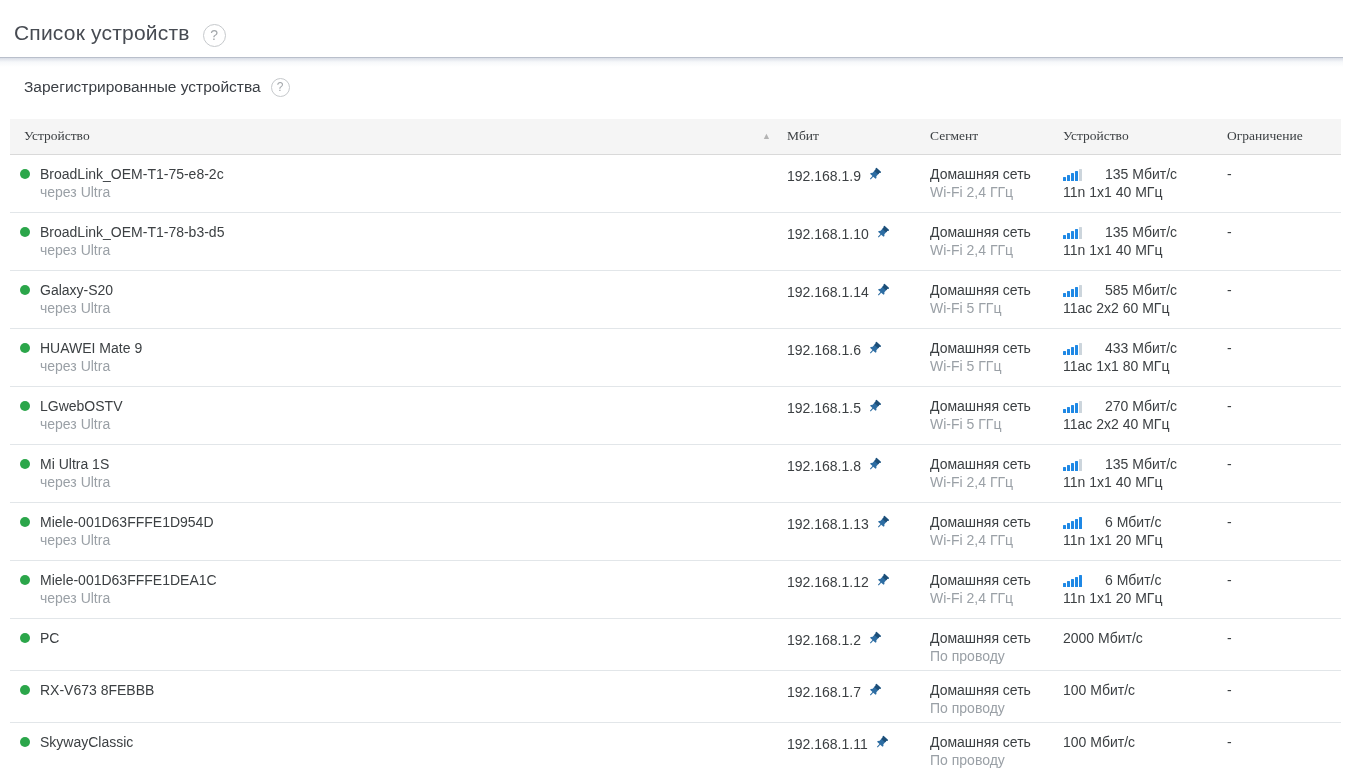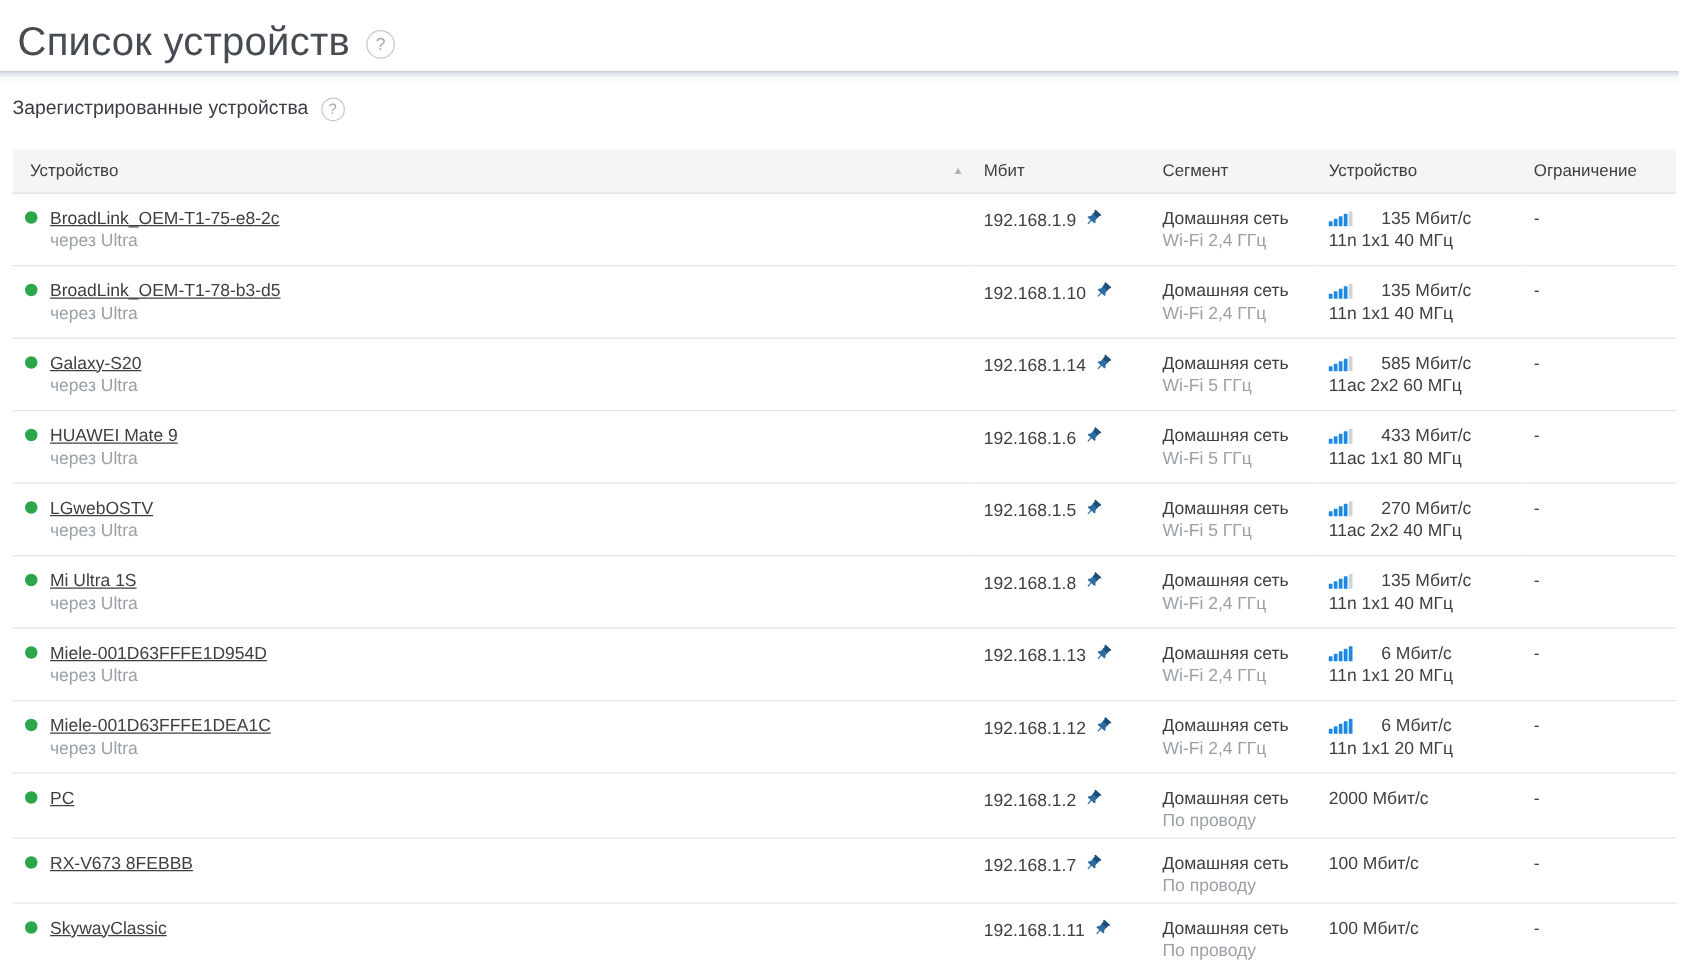--- a/index.html
+++ b/index.html
@@ -1,55 +1,55 @@
 <!DOCTYPE html>
 <html><head>
 <meta charset="utf-8">
 <style>
   * { box-sizing: border-box; }
   html,body { margin:0; padding:0; background:#ffffff; width:1364px; height:780px; overflow:hidden;
               font-family:"Liberation Sans","DejaVu Sans",sans-serif; -webkit-font-smoothing:antialiased; }
 
   
   .page-header { padding:9px 0 0 14px; height:57px; display:flex; align-items:center; gap:13px; }
-  .page-title { font-size:32px; font-weight:400; color:#474b52; letter-spacing:.2px; }
+  .page-title { font-size:21px; font-weight:400; color:#474b52; letter-spacing:.2px; }
   .help-circle { display:inline-flex; align-items:center; justify-content:center;
                  border:1px solid #c6c9cc; border-radius:50%; color:#a3a7ab; background:#fff; }
   .help-lg { width:23px; height:23px; font-size:14px; margin-top:4px; }
   .help-sm { width:19px; height:19px; font-size:12px; }
 
   
   .section { width:1343px; min-height:723px; border-top:1px solid #b9bfcb;
              background:linear-gradient(to bottom, #d9dde6 0px, #f6f8fa 4px, #ffffff 9px); }
-  .section-header { padding:11px 0 0 10px; display:flex; align-items:center; gap:10px; height:47px; }
+  .section-header { padding:11px 0 0 24px; display:flex; align-items:center; gap:10px; height:47px; }
   .section-title { font-size:15.5px; color:#3a3e44; }
 
   
   table.devices { border-collapse:collapse; table-layout:fixed; width:1331px; margin:14px 0 0 10px; }
   col.c1{width:767px} col.c2{width:143px} col.c3{width:133px} col.c4{width:164px} col.c5{width:124px}
 
   thead th { background:#f5f5f5; height:35px; font-size:13.5px; font-weight:400; color:#3c4043;
-             text-align:left; padding:0 0 0 10px; border-bottom:1px solid #d9d9d9; }
+             text-align:left; padding:0 0 0 10px; border-bottom:1px solid #d9d9d9;font-family:Liberation Serif, serif; }
   thead th.th-device { padding-left:14px; }
   .th-device-inner { display:flex; align-items:center; justify-content:space-between; padding-right:6px; }
   .sort-arrow { font-size:9px; color:#b3b3b3; line-height:1; }
 
   tbody td { vertical-align:top; padding:10px 0 0 10px; font-size:14px; color:#3c4043;
              border-top:1px solid #e2e6e9; line-height:18px; }
   tbody tr:first-child td { border-top:none; }
   tr.row-tall td { height:58px; }
   tr.row-short td { height:52px; }
 
   .sub { color:#9aa0a6; }
 
   
   td.c-dev { padding-left:10px; }
   .dev-wrap { display:flex; align-items:flex-start; gap:10px; }
   .dot { width:10px; height:10px; border-radius:50%; background:#2ba64a; margin-top:4px; flex:0 0 auto; }
-  .dev-name { color:#3c4043;text-decoration:underline; }
+  .dev-name { color:#3c4043; }
 
   
   td.c-addr { padding-top:12px; }
   .addr-wrap { display:flex; align-items:flex-start; gap:6px; }
   .pin-svg { width:15px; height:15px; flex:0 0 auto; }
 
   
   .conn-line1 { display:flex; align-items:center; gap:23px; }
   .bars { display:inline-flex; align-items:flex-end; gap:1px; height:12px; transform:translateY(1px); }
   .bars i { display:block; width:3px; background:#ccd5dc; border-radius:0.5px; }

